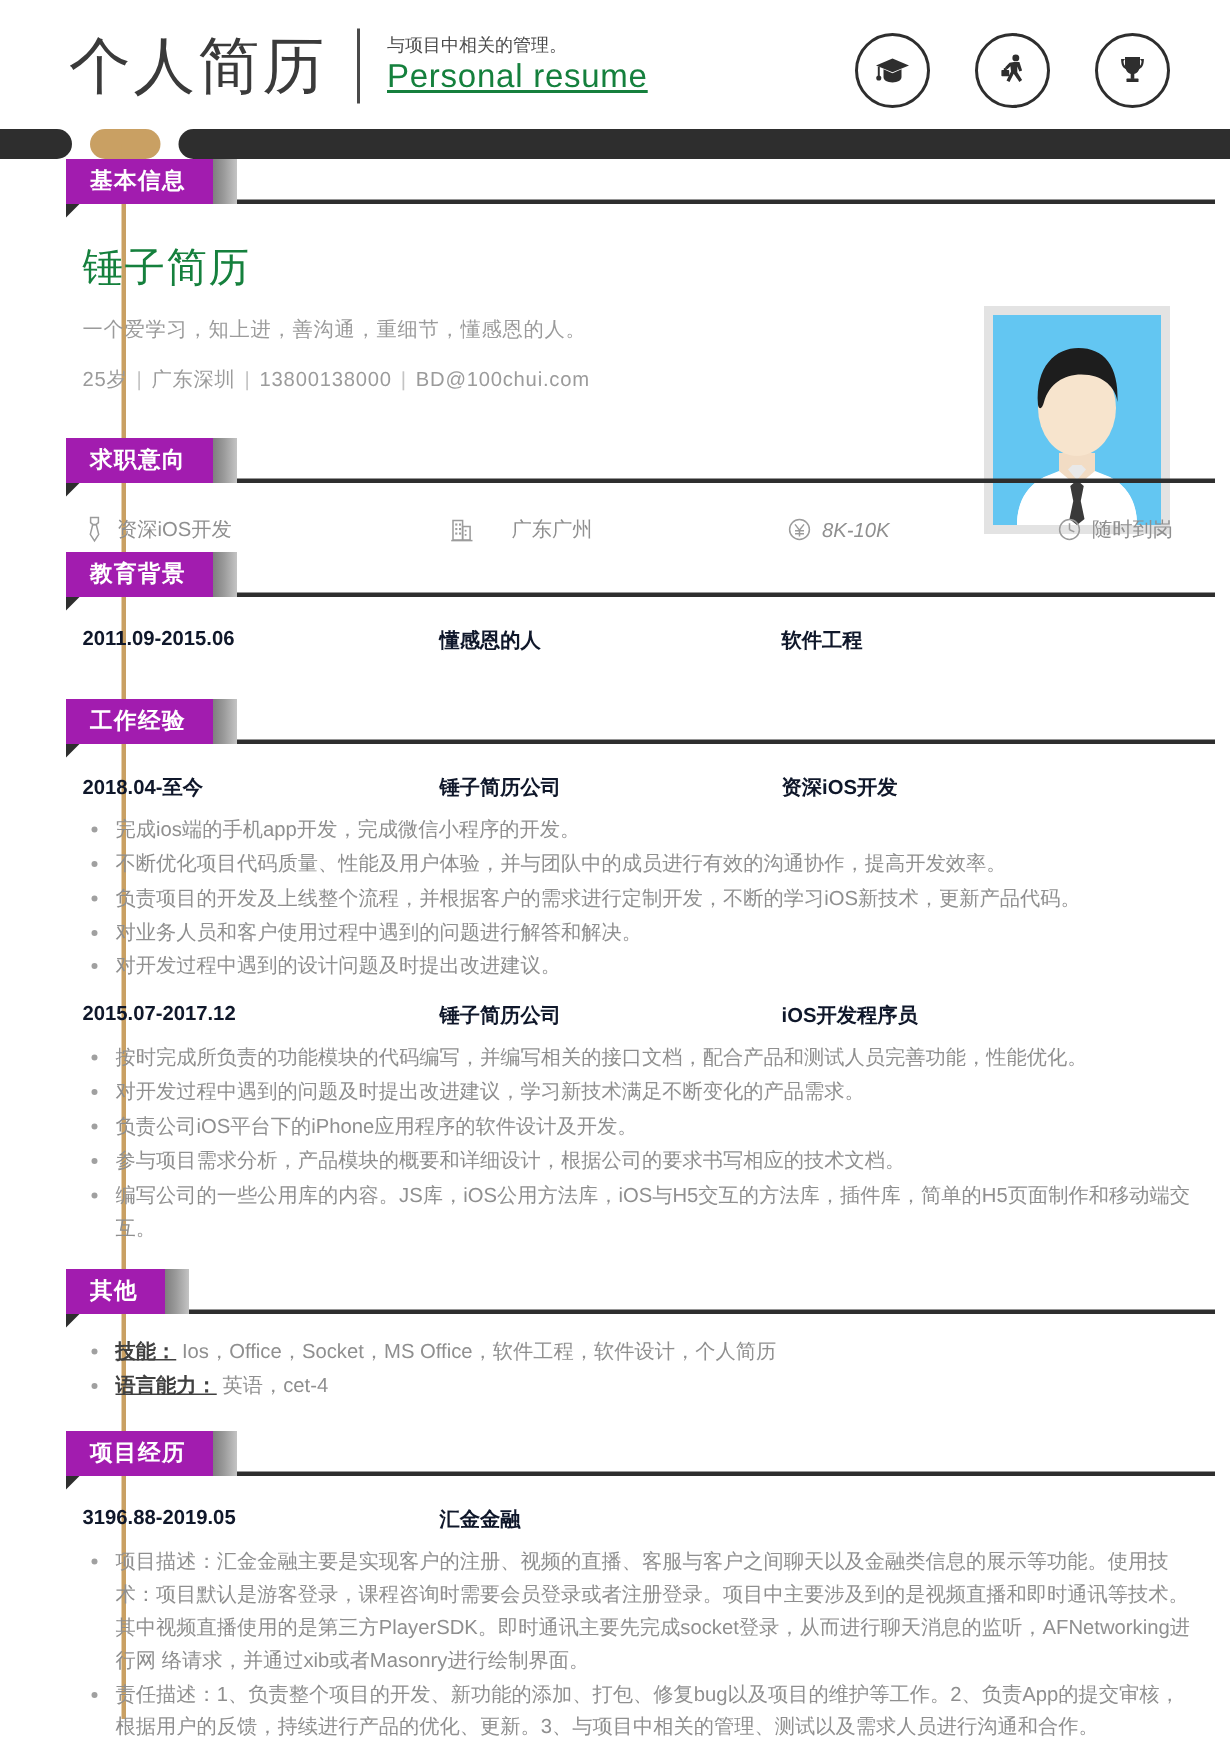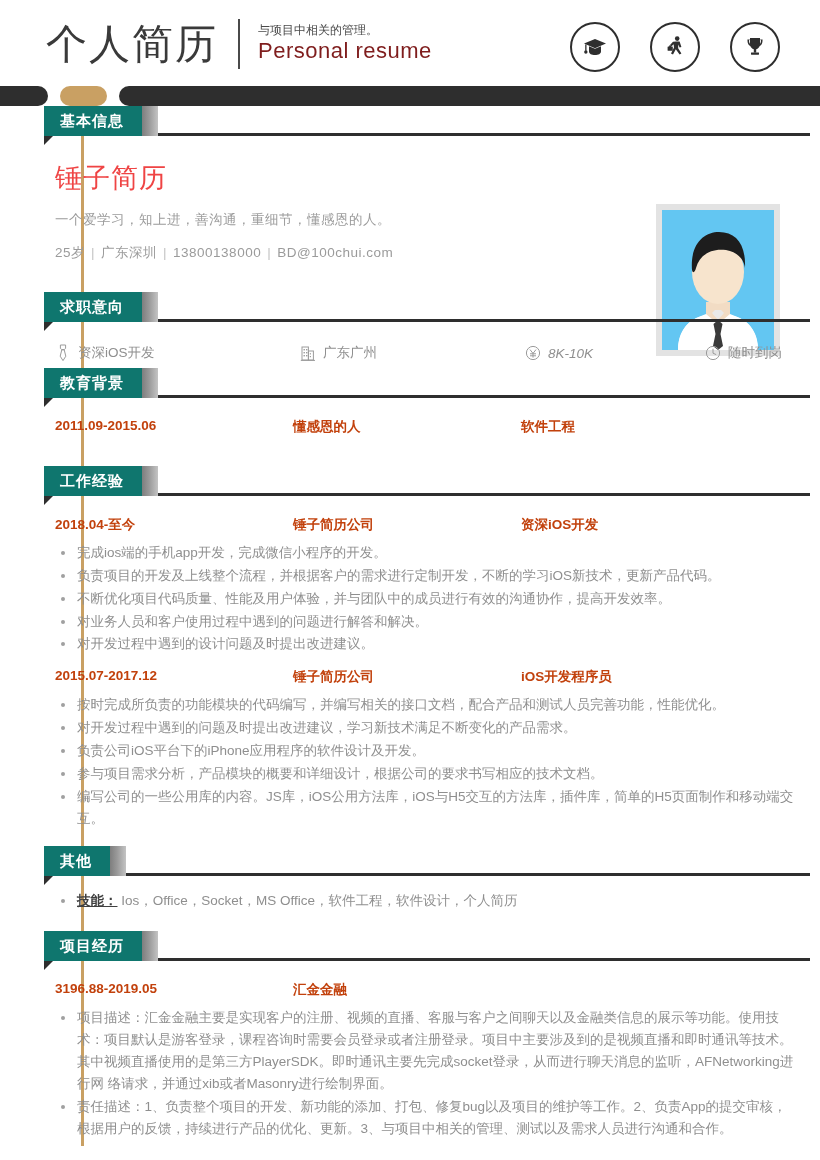--- a/index.html
+++ b/index.html
@@ -50,24 +50,25 @@
     width: 190px;
   }
   .subtitle-cn {
     font-size: 12px;
     color: #4a4a4a;
     line-height: 1.2;
     white-space: nowrap;
   }
   .subtitle-en {
     font-size: 22px;
-    color: #7f1d1d;
+    color: #15803d;
     line-height: 1.25;
     white-space: nowrap;
     letter-spacing: 0.5px;
+    text-decoration: underline;
   }
 
   .header-icons {
     position: absolute;
     right: 40px;
     top: 22px;
     display: flex;
     gap: 30px;
   }
   .hicon {
@@ -133,21 +134,21 @@
     position: relative;
     height: 30px;
     margin-left: 44px;
     margin-right: 10px;
   }
   .tab {
     position: absolute;
     left: 0;
     top: 0;
     height: 30px;
-    background: #0f766e;
+    background: #a21caf;
     display: flex;
     align-items: center;
   }
   .tab-label {
     color: #ffffff;
     font-size: 15px;
     font-weight: bold;
     padding: 0 14px 0 16px;
     letter-spacing: 1px;
     white-space: nowrap;
@@ -179,21 +180,21 @@
   .sec-body {
     margin-left: 55px;
     margin-right: 22px;
     padding-top: 8px;
   }
 
   
   .bi-wrap { position: relative; min-height: 148px; }
   .bi-name {
     font-size: 27px;
-    color: #ef4444;
+    color: #15803d;
     letter-spacing: 1px;
     padding-top: 16px;
   }
   .bi-tag {
     font-size: 13.5px;
     color: #9b9b9b;
     padding-top: 15px;
     letter-spacing: 0.5px;
   }
   .bi-meta {
@@ -229,31 +230,31 @@
     padding-bottom: 6px;
   }
   .intent-item {
     display: flex;
     align-items: center;
     font-size: 13.5px;
     color: #8f8f8f;
   }
   .intent-item .ic { margin-right: 7px; display:flex; align-items:center; }
   .intent-item:nth-child(1) { width: 245px; }
-  .intent-item:nth-child(2) { width: 225px; }
+  .intent-item:nth-child(2) { width: 225px; gap: 18px; }
   .intent-item:nth-child(3) { width: 180px; font-style: italic; }
 
   
   .entry {
     display: flex;
     padding-top: 12px;
     padding-bottom: 2px;
     font-weight: bold;
     font-size: 13.5px;
-    color: #c2410c;
+    color: #0f172a;
   }
   .entry .c1 { width: 238px; }
   .entry .c2 { width: 228px; }
   .entry .c3 { flex: 1; }
 
   
   ul.blist {
     list-style: none;
     margin: 6px 0 0 0;
     padding: 0;
@@ -459,22 +460,22 @@
     </div>
     <div class="sec-body">
 
       <div class="entry">
         <div class="c1">2018.04-至今</div>
         <div class="c2">锤子简历公司</div>
         <div class="c3">资深iOS开发</div>
       </div>
       <ul class="blist">
         <li>完成ios端的手机app开发，完成微信小程序的开发。</li>
+        <li>不断优化项目代码质量、性能及用户体验，并与团队中的成员进行有效的沟通协作，提高开发效率。</li>
         <li>负责项目的开发及上线整个流程，并根据客户的需求进行定制开发，不断的学习iOS新技术，更新产品代码。</li>
-        <li>不断优化项目代码质量、性能及用户体验，并与团队中的成员进行有效的沟通协作，提高开发效率。</li>
         <li>对业务人员和客户使用过程中遇到的问题进行解答和解决。</li>
         <li>对开发过程中遇到的设计问题及时提出改进建议。</li>
       </ul>
 
       <div class="entry">
         <div class="c1">2015.07-2017.12</div>
         <div class="c2">锤子简历公司</div>
         <div class="c3">iOS开发程序员</div>
       </div>
       <ul class="blist">
@@ -493,20 +494,21 @@
       <div class="sec-rule"></div>
       <div class="tab">
         <span class="tab-label">其他</span>
         <span class="tab-end"></span>
       </div>
       <div class="tab-notch"></div>
     </div>
     <div class="sec-body">
       <ul class="blist">
         <li><b>技能：</b> <span>Ios，Office，Socket，MS Office，软件工程，软件设计，个人简历</span></li>
+        <li><b>语言能力：</b> <span>英语，cet-4</span></li>
       </ul>
       <div style="height:18px"></div>
     </div>
   </div>
 
   <div class="sec">
     <div class="sec-head">
       <div class="sec-rule"></div>
       <div class="tab">
         <span class="tab-label">项目经历</span>

